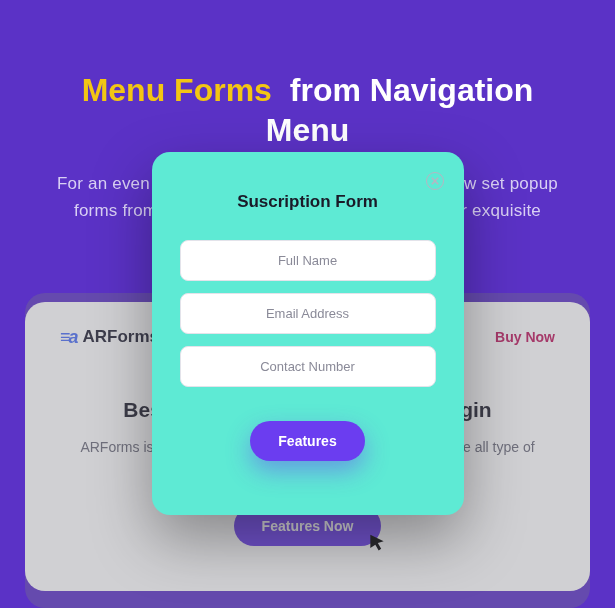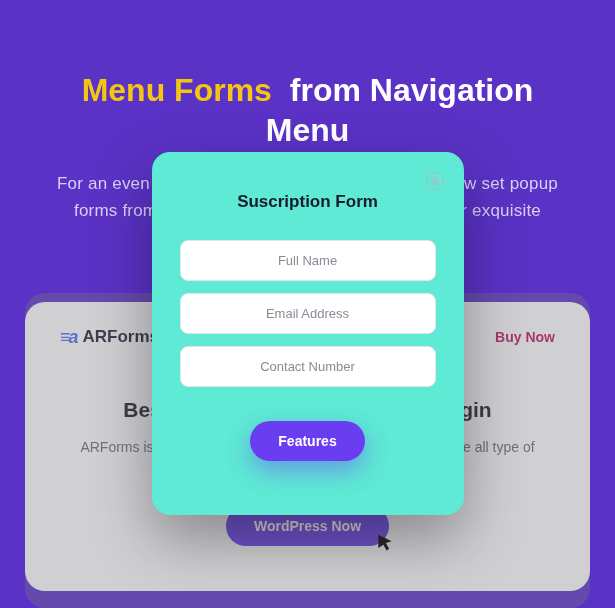--- a/index.html
+++ b/index.html
@@ -172,21 +172,21 @@
       <span class="nav-link">Home</span>
       <span class="nav-link">Features</span>
       <span class="nav-link">Add-ons</span>
       <span class="nav-link buy">Buy Now</span>
     </div>
   </div>
   <div class="card-body">
     <h2 class="card-heading">Best WordPress Form Builder Plugin</h2>
     <p class="card-text">ARForms is top selling WordPress form builder plugin to create all type of forms.</p>
     <button class="subscribe-now">
-      <span>WordPress Now</span>
+      <span>Features Now</span>
       <span class="cursor-icon">
         <svg width="20" height="20" viewBox="0 0 24 24">
             <path fill="#000" d="M4 2l16 8-7 2 4 7-3 2-4-7-6 4z"></path>
           </svg>
       </span>
     </button>
   </div>
 </div>
 
 <div class="dim-layer"></div>

